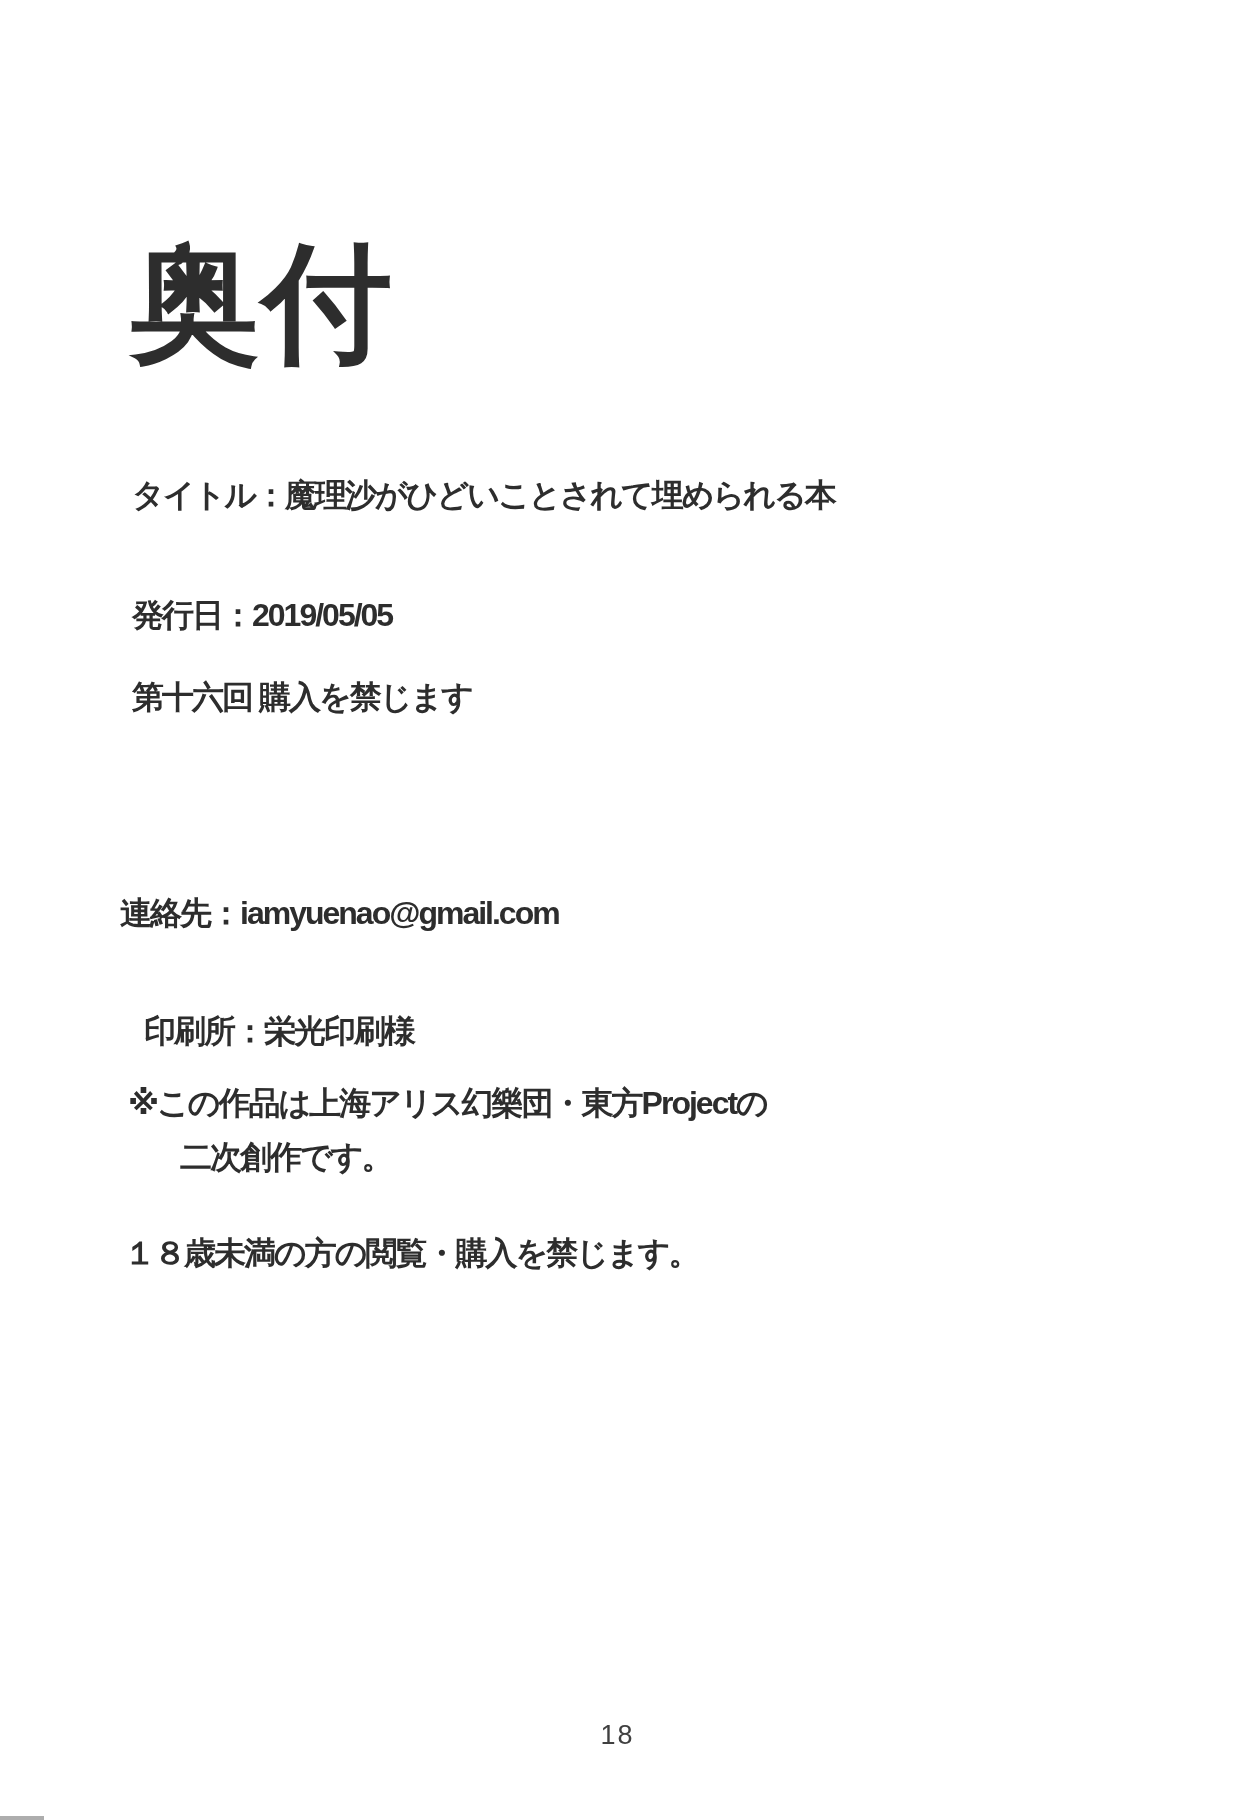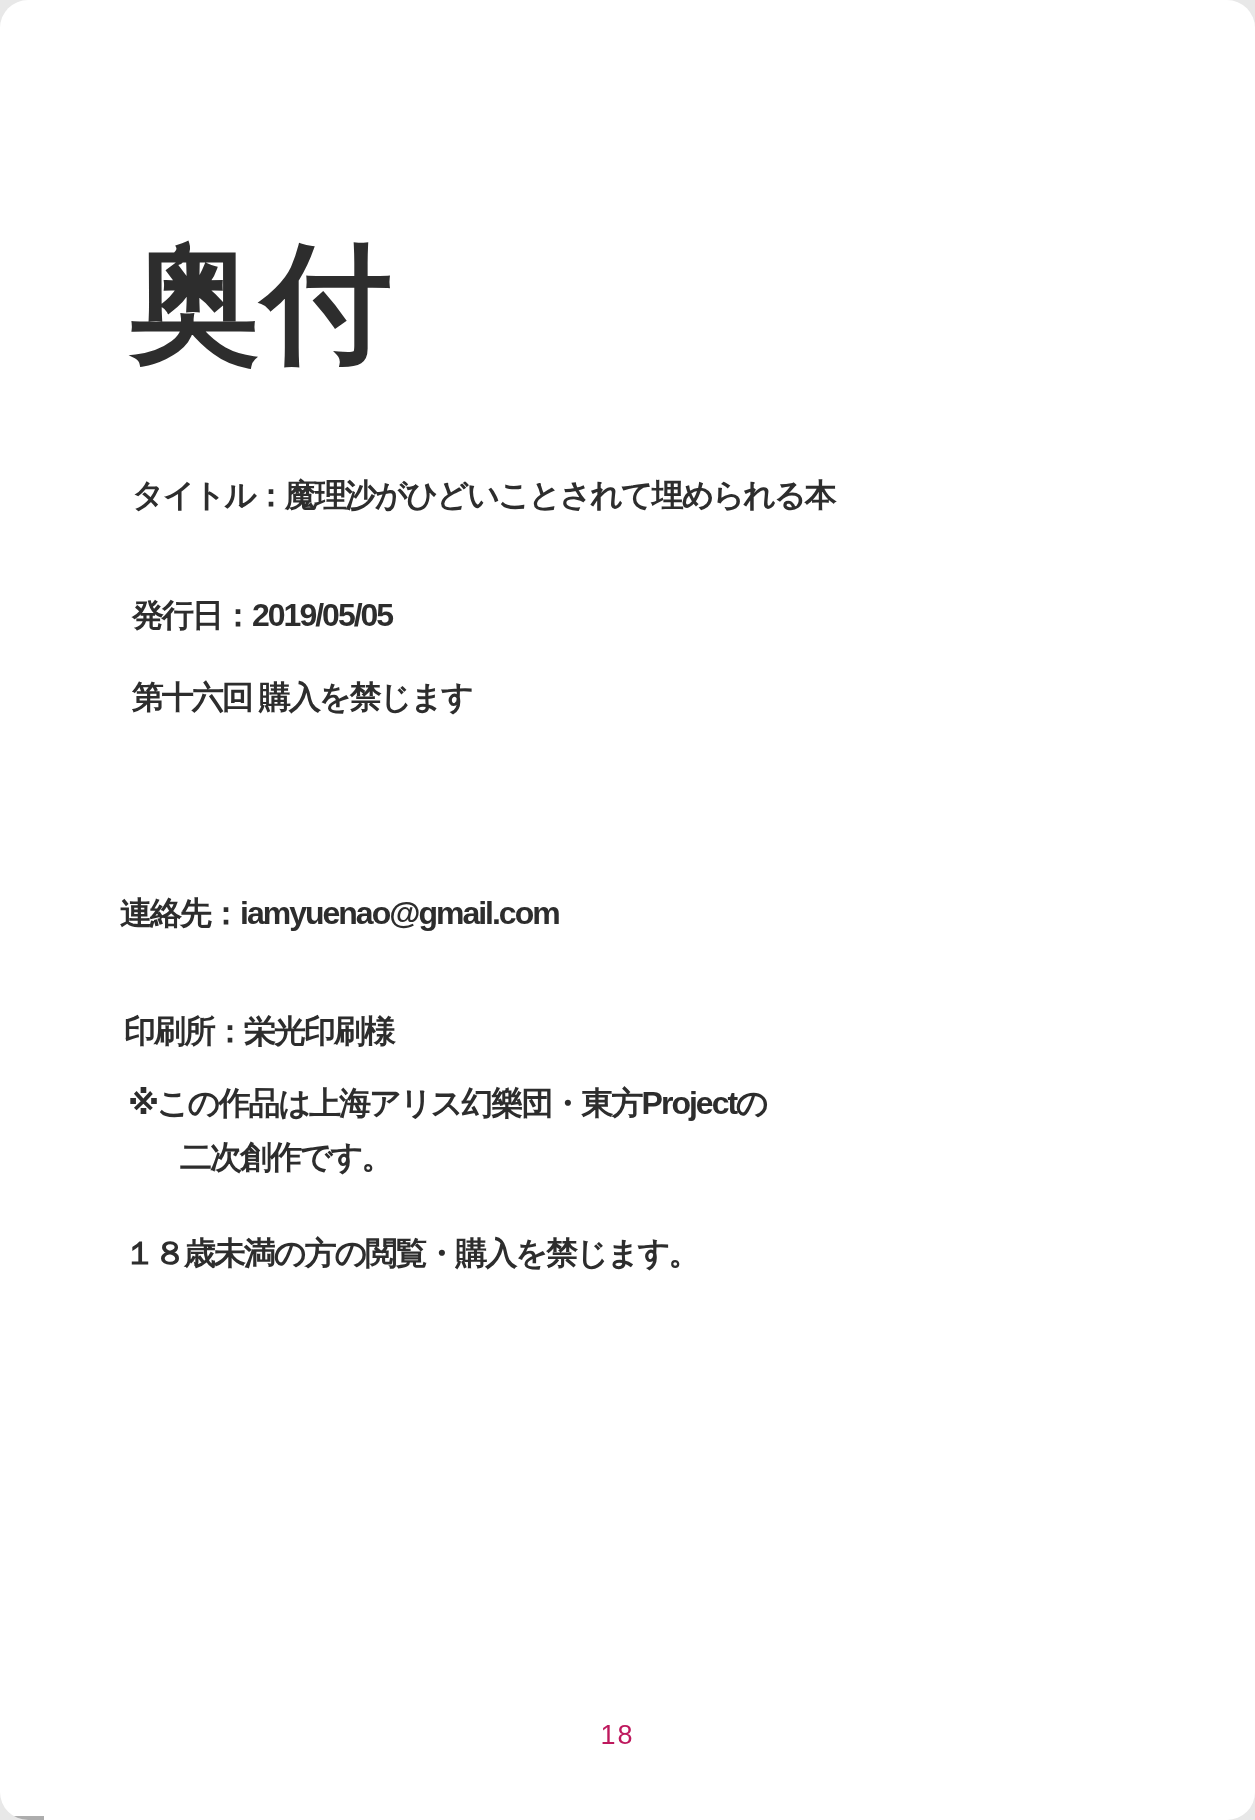--- a/index.html
+++ b/index.html
@@ -9,21 +9,20 @@
   }
   .page {
     position: relative;
     width: 1255px;
     height: 1820px;
     margin: 0 auto;
     background: #ffffff;
     overflow: hidden;
     font-family: "Liberation Sans", "DejaVu Sans", sans-serif;
     color: #2d2d2d;
-    border-radius: 28px;
   }
   .heading {
     position: absolute;
     left: 130px;
     top: 238px;
     font-size: 130px;
     font-weight: 600;
     line-height: 1;
     letter-spacing: 2px;
     white-space: pre;
@@ -36,34 +35,34 @@
     line-height: 1.1;
     letter-spacing: -2px;
     white-space: pre;
     margin: 0;
   }
   .l-title    { left: 132px; top: 478px;  }
   .l-date     { left: 132px; top: 598px;  }
   .l-event    { left: 132px; top: 680px;  }
   .l-pub      { left: 132px; top: 810px;  }
   .l-contact  { left: 120px; top: 896px;  }
-  .l-printer  { left: 124px; top: 1014px; }
+  .l-printer  { left: 144px; top: 1014px; }
   .l-note1    { left: 128px; top: 1086px; }
   .l-note2    { left: 180px; top: 1140px; }
   .l-age      { left: 124px; top: 1236px; font-family: Liberation Serif, serif; }
   .pagenum {
     position: absolute;
     left: 0;
     top: 1720px;
     width: 1235px;
     text-align: center;
     font-size: 27px;
     font-weight: 400;
     letter-spacing: 2px;
-    color: #be185d;
+    color: #404040;
   }
   .scan-artifact {
     position: absolute;
     left: 0;
     bottom: 0;
     width: 44px;
     height: 4px;
     background: #6a6a6a;
     opacity: 0.55;
   }

